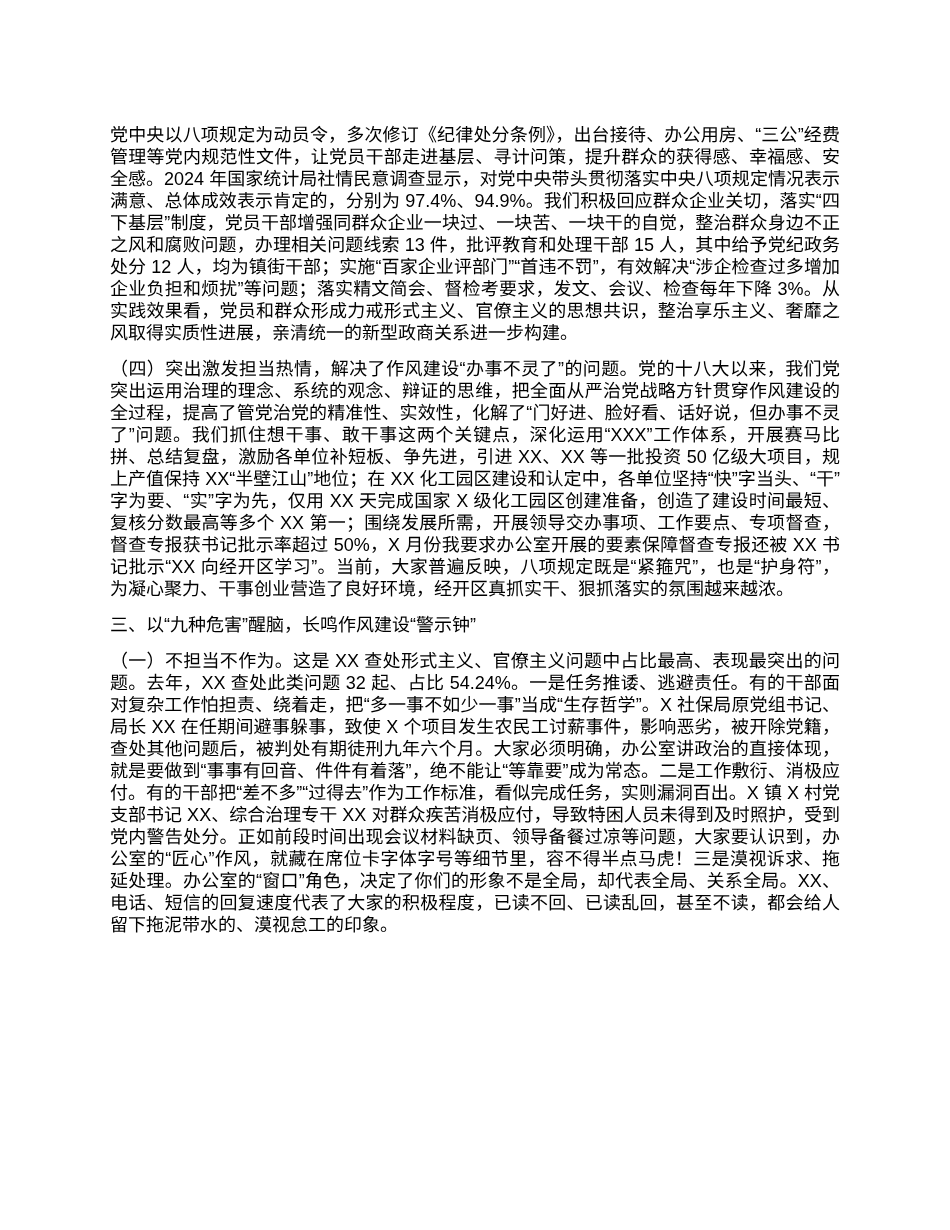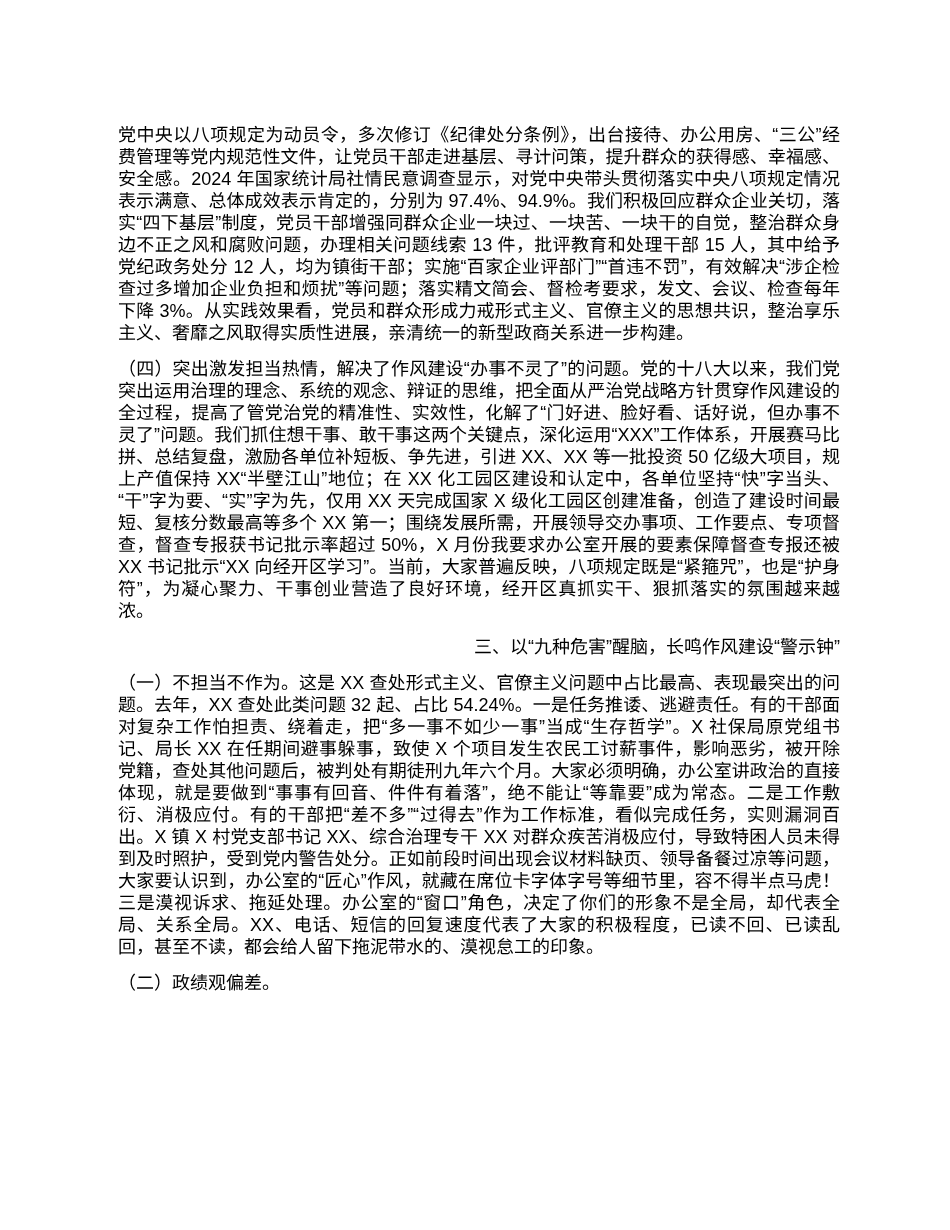--- a/index.html
+++ b/index.html
@@ -12,42 +12,41 @@
     min-height: 1230px;
   }
   .doc-page {
     box-sizing: border-box;
     width: 950px;
     min-height: 1230px;
     padding: 124px 110px 60px 110px;
     background: #ffffff;
   }
   .para {
-    margin: 0 0 14px 8px;
+    margin: 0 0 14px 0;
     font-family: "Liberation Sans", "DejaVu Sans", sans-serif;
     font-size: 18px;
     line-height: 22px;
     color: #000000;
     text-align: justify;
     word-break: break-all;
   }
   .para:last-child {
     margin-bottom: 0;
   }
   .heading {
-    text-align: right;
+    text-align: left;
   }
 </style>
 </head>
 <body>
 
 <div class="doc-page">
   <p class="para">党中央以八项规定为动员令，多次修订《纪律处分条例》，出台接待、办公用房、“三公”经费管理等党内规范性文件，让党员干部走进基层、寻计问策，提升群众的获得感、幸福感、安全感。2024 年国家统计局社情民意调查显示，对党中央带头贯彻落实中央八项规定情况表示满意、总体成效表示肯定的，分别为 97.4%、94.9%。我们积极回应群众企业关切，落实“四下基层”制度，党员干部增强同群众企业一块过、一块苦、一块干的自觉，整治群众身边不正之风和腐败问题，办理相关问题线索 13 件，批评教育和处理干部 15 人，其中给予党纪政务处分 12 人，均为镇街干部；实施“百家企业评部门”“首违不罚”，有效解决“涉企检查过多增加企业负担和烦扰”等问题；落实精文简会、督检考要求，发文、会议、检查每年下降 3%。从实践效果看，党员和群众形成力戒形式主义、官僚主义的思想共识，整治享乐主义、奢靡之风取得实质性进展，亲清统一的新型政商关系进一步构建。</p>
 
   <p class="para">（四）突出激发担当热情，解决了作风建设“办事不灵了”的问题。党的十八大以来，我们党突出运用治理的理念、系统的观念、辩证的思维，把全面从严治党战略方针贯穿作风建设的全过程，提高了管党治党的精准性、实效性，化解了“门好进、脸好看、话好说，但办事不灵了”问题。我们抓住想干事、敢干事这两个关键点，深化运用“XXX”工作体系，开展赛马比拼、总结复盘，激励各单位补短板、争先进，引进 XX、XX 等一批投资 50 亿级大项目，规上产值保持 XX“半壁江山”地位；在 XX 化工园区建设和认定中，各单位坚持“快”字当头、“干”字为要、“实”字为先，仅用 XX 天完成国家 X 级化工园区创建准备，创造了建设时间最短、复核分数最高等多个 XX 第一；围绕发展所需，开展领导交办事项、工作要点、专项督查，督查专报获书记批示率超过 50%，X 月份我要求办公室开展的要素保障督查专报还被 XX 书记批示“XX 向经开区学习”。当前，大家普遍反映，八项规定既是“紧箍咒”，也是“护身符”，为凝心聚力、干事创业营造了良好环境，经开区真抓实干、狠抓落实的氛围越来越浓。</p>
 
   <p class="para heading">三、以“九种危害”醒脑，长鸣作风建设“警示钟”</p>
 
 
   <p class="para">（一）不担当不作为。这是 XX 查处形式主义、官僚主义问题中占比最高、表现最突出的问题。去年，XX 查处此类问题 32 起、占比 54.24%。一是任务推诿、逃避责任。有的干部面对复杂工作怕担责、绕着走，把“多一事不如少一事”当成“生存哲学”。X 社保局原党组书记、局长 XX 在任期间避事躲事，致使 X 个项目发生农民工讨薪事件，影响恶劣，被开除党籍，查处其他问题后，被判处有期徒刑九年六个月。大家必须明确，办公室讲政治的直接体现，就是要做到“事事有回音、件件有着落”，绝不能让“等靠要”成为常态。二是工作敷衍、消极应付。有的干部把“差不多”“过得去”作为工作标准，看似完成任务，实则漏洞百出。X 镇 X 村党支部书记 XX、综合治理专干 XX 对群众疾苦消极应付，导致特困人员未得到及时照护，受到党内警告处分。正如前段时间出现会议材料缺页、领导备餐过凉等问题，大家要认识到，办公室的“匠心”作风，就藏在席位卡字体字号等细节里，容不得半点马虎！三是漠视诉求、拖延处理。办公室的“窗口”角色，决定了你们的形象不是全局，却代表全局、关系全局。XX、电话、短信的回复速度代表了大家的积极程度，已读不回、已读乱回，甚至不读，都会给人留下拖泥带水的、漠视怠工的印象。</p>
 
-  <p class="para">（二）政绩观偏差。</p>
 </div>
 
 </body></html>

